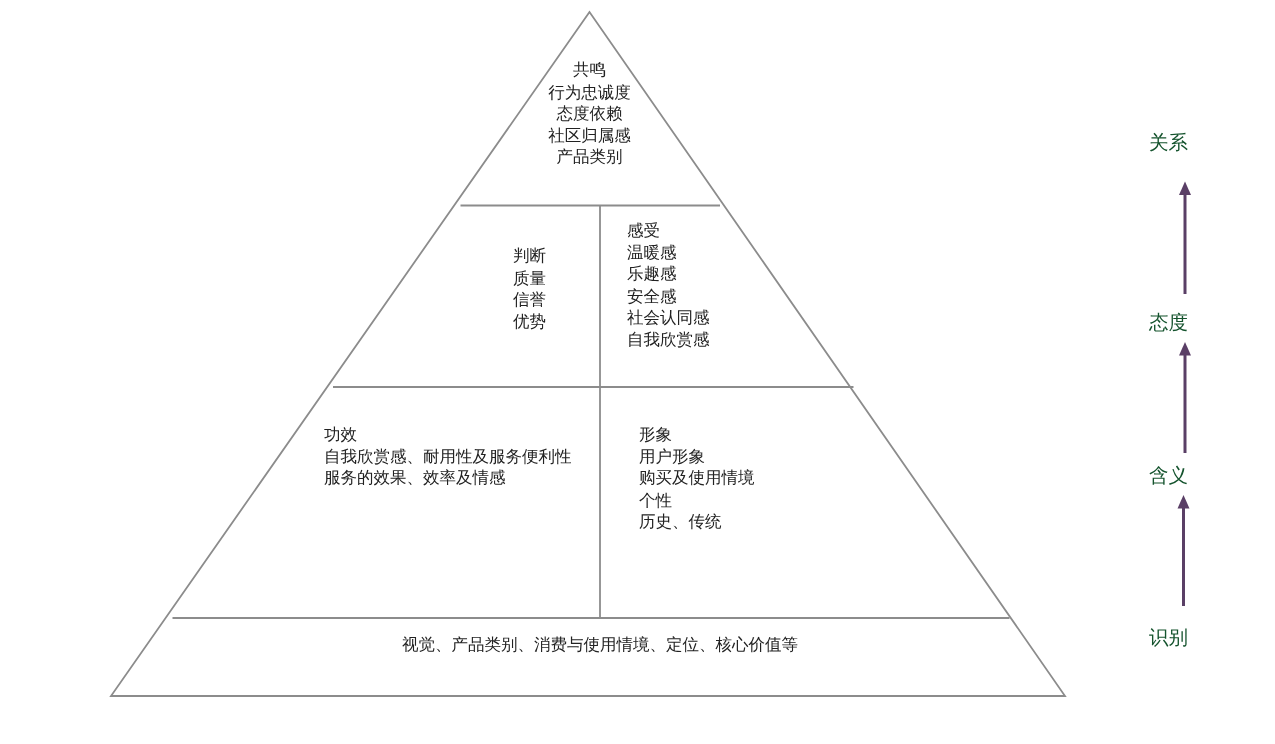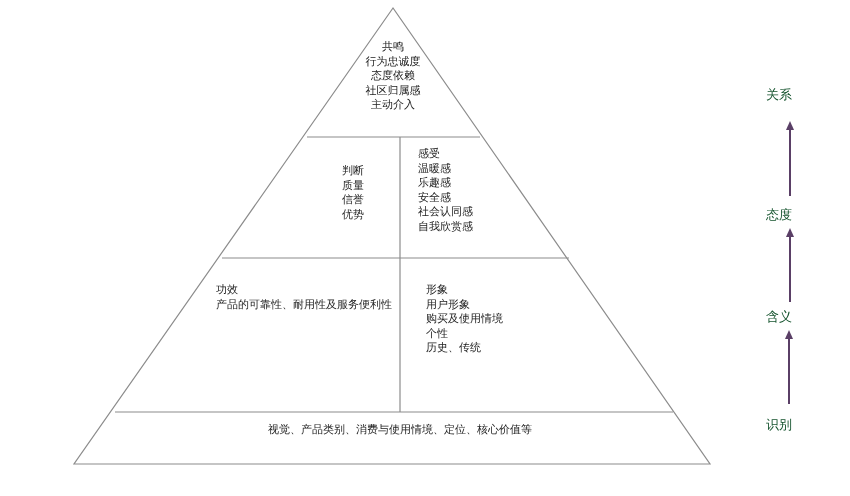--- a/index.html
+++ b/index.html
@@ -29,42 +29,43 @@
     <line x1="790" y1="196" x2="790" y2="129"></line>
     <polygon points="790,121 786,130 794,130" stroke="none"></polygon>
   </g>
 </svg>
 
 <div class="txt center" style="left:343px; top:40px; width:100px;">
   <div>共鸣</div>
   <div>行为忠诚度</div>
   <div>态度依赖</div>
   <div>社区归属感</div>
-  <div>主动介入</div>
+  <div>产品类别</div>
 </div>
 
 <div class="txt" style="left:324px; top:164px;margin-left:18px;">
   <div>判断</div>
   <div>质量</div>
   <div>信誉</div>
   <div>优势</div>
 </div>
 
 <div class="txt" style="left:418px; top:147px;">
   <div>感受</div>
   <div>温暖感</div>
   <div>乐趣感</div>
   <div>安全感</div>
   <div>社会认同感</div>
   <div>自我欣赏感</div>
 </div>
 
 <div class="txt" style="left:216px; top:283px;">
   <div>功效</div>
-  <div>产品的可靠性、耐用性及服务便利性</div>
+  <div>自我欣赏感、耐用性及服务便利性</div>
+  <div>服务的效果、效率及情感</div>
 </div>
 
 <div class="txt" style="left:426px; top:283px;">
   <div>形象</div>
   <div>用户形象</div>
   <div>购买及使用情境</div>
   <div>个性</div>
   <div>历史、传统</div>
 </div>
 

